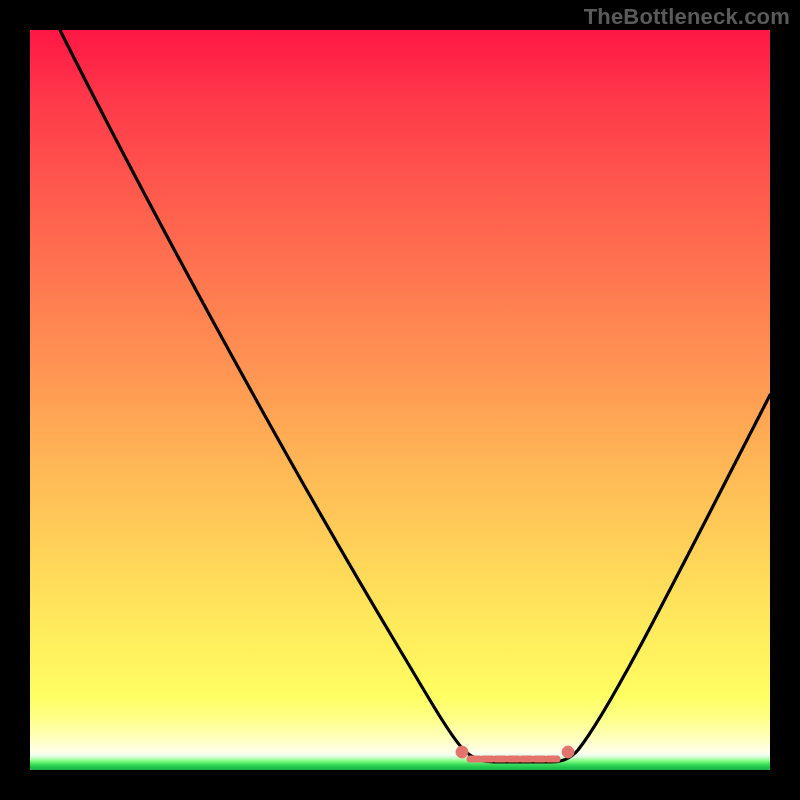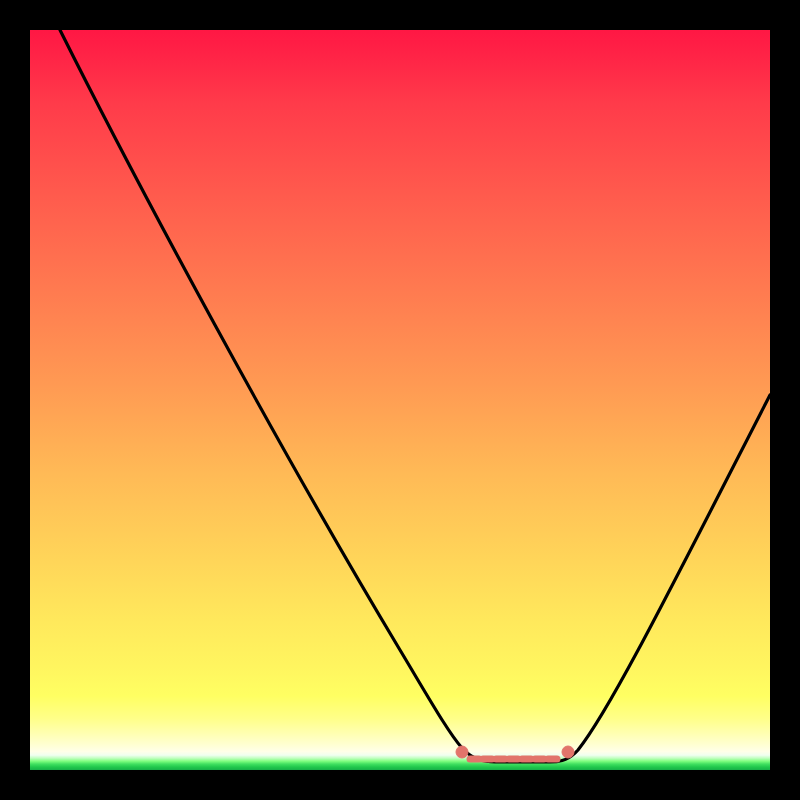--- a/index.html
+++ b/index.html
@@ -74,20 +74,21 @@
     width: 740px;
     height: 740px;
     overflow: visible;
   }
 </style>
 </head>
 <body>
 
 <div class="frame">
 
+  <div class="watermark">TheBottleneck.com</div>
 
   <div class="plot-area">
 
     <div class="gradient-main"></div>
 
     <svg class="curve-svg" viewBox="0 0 740 740" preserveAspectRatio="none">
 
       <path d="M 30 0
                C 110 160, 250 420, 370 620
                C 400 670, 418 702, 432 718

